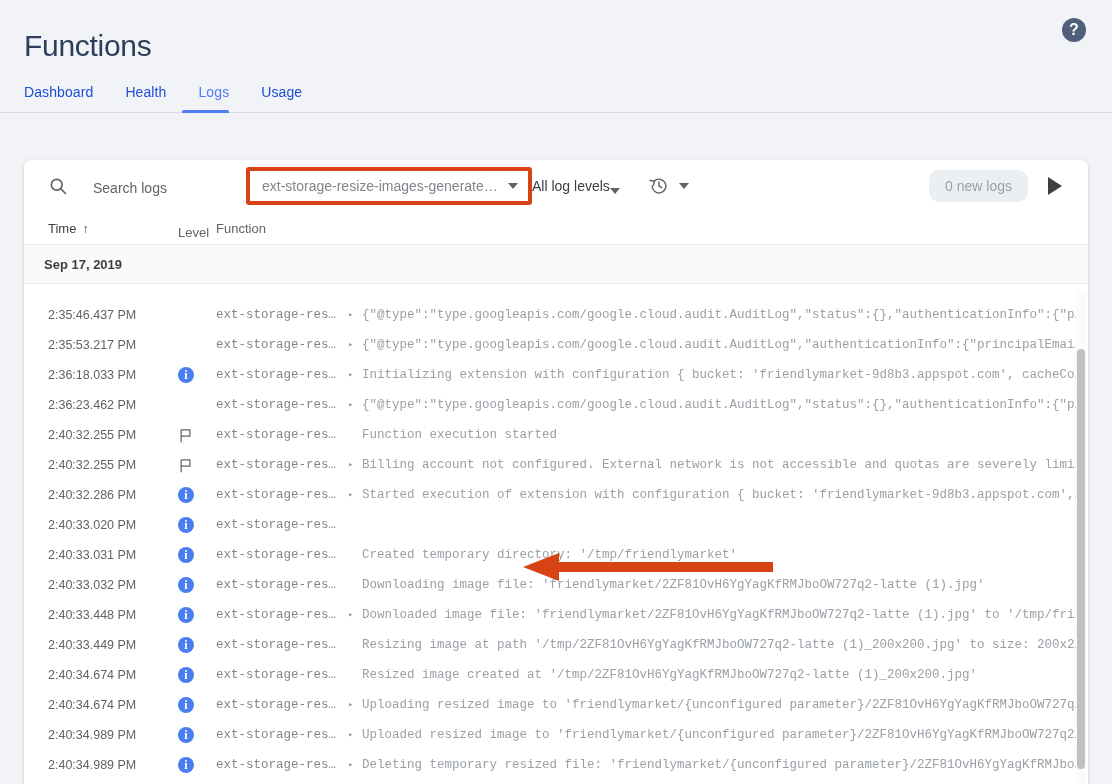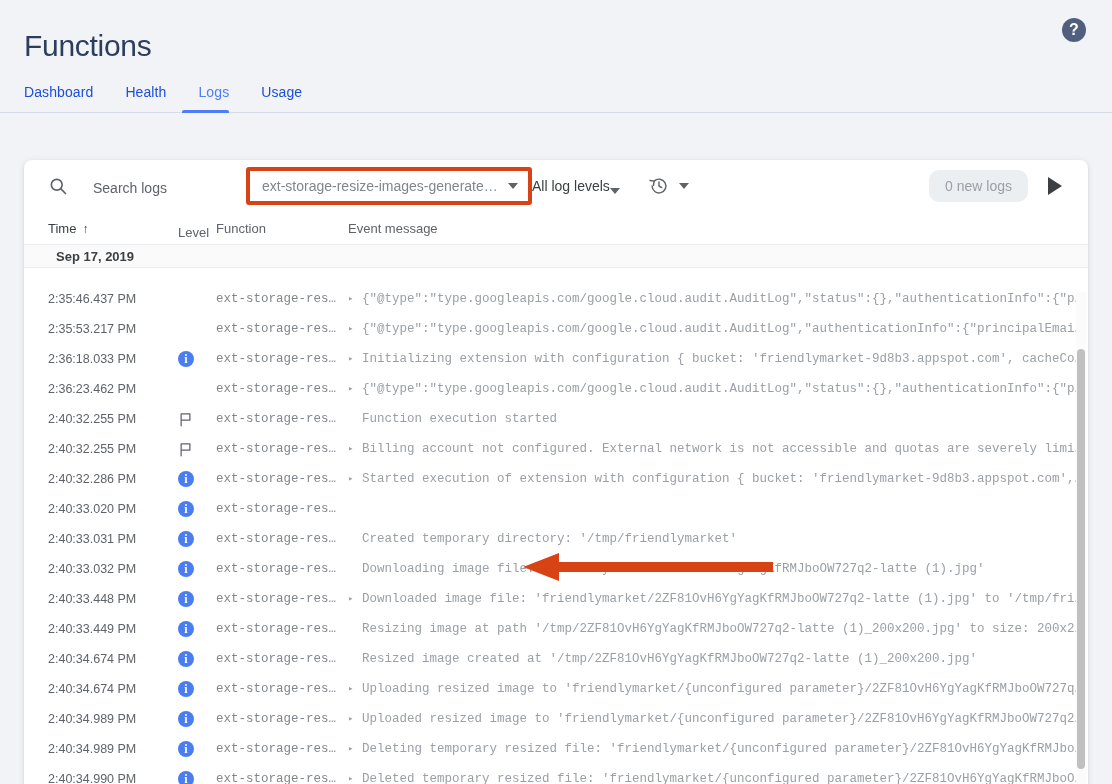--- a/index.html
+++ b/index.html
@@ -212,24 +212,24 @@
     color: #5f6368;
   }
   .col-head .c-time { width: 130px; display:flex; align-items:flex-end; gap:6px; color:#3c4043; font-weight:500; cursor:pointer;}
   .col-head .c-level { width: 38px; margin-top: 8px; }
   .col-head .c-fn { width: 132px; }
   .col-head .c-msg { flex: 1; }
   .sort-arrow { font-size: 12px; color:#3c4043; }
 
   
   .date-row {
-    height: 24px;
-    display: flex;
-    align-items: center;
-    padding-left: 32px;
+    height: 40px;
+    display: flex;
+    align-items: center;
+    padding-left: 20px;
     background: #fafafa;
     border-top: 1px solid #e8eaed;
     border-bottom: 1px solid #e8eaed;
     font-size: 13px;
     font-weight: 700;
     color: #3c4043;
   }
 
   
   .log-list {
@@ -398,21 +398,20 @@
     </div>
   </div>
 
   <div class="col-head">
     <div class="c-time">
       <span>Time</span>
       <span class="sort-arrow">↑</span>
     </div>
     <div class="c-level">Level</div>
     <div class="c-fn">Function</div>
-    <div class="c-msg">Event message</div>
   </div>
 
   <div class="date-row">Sep 17, 2019</div>
 
   <div class="log-list" id="log-list">
       <div class="log-row">
         <div class="r-time">2:35:46.437 PM</div>
         <div class="r-level">
           <div class="ico-none"></div>
         </div>

